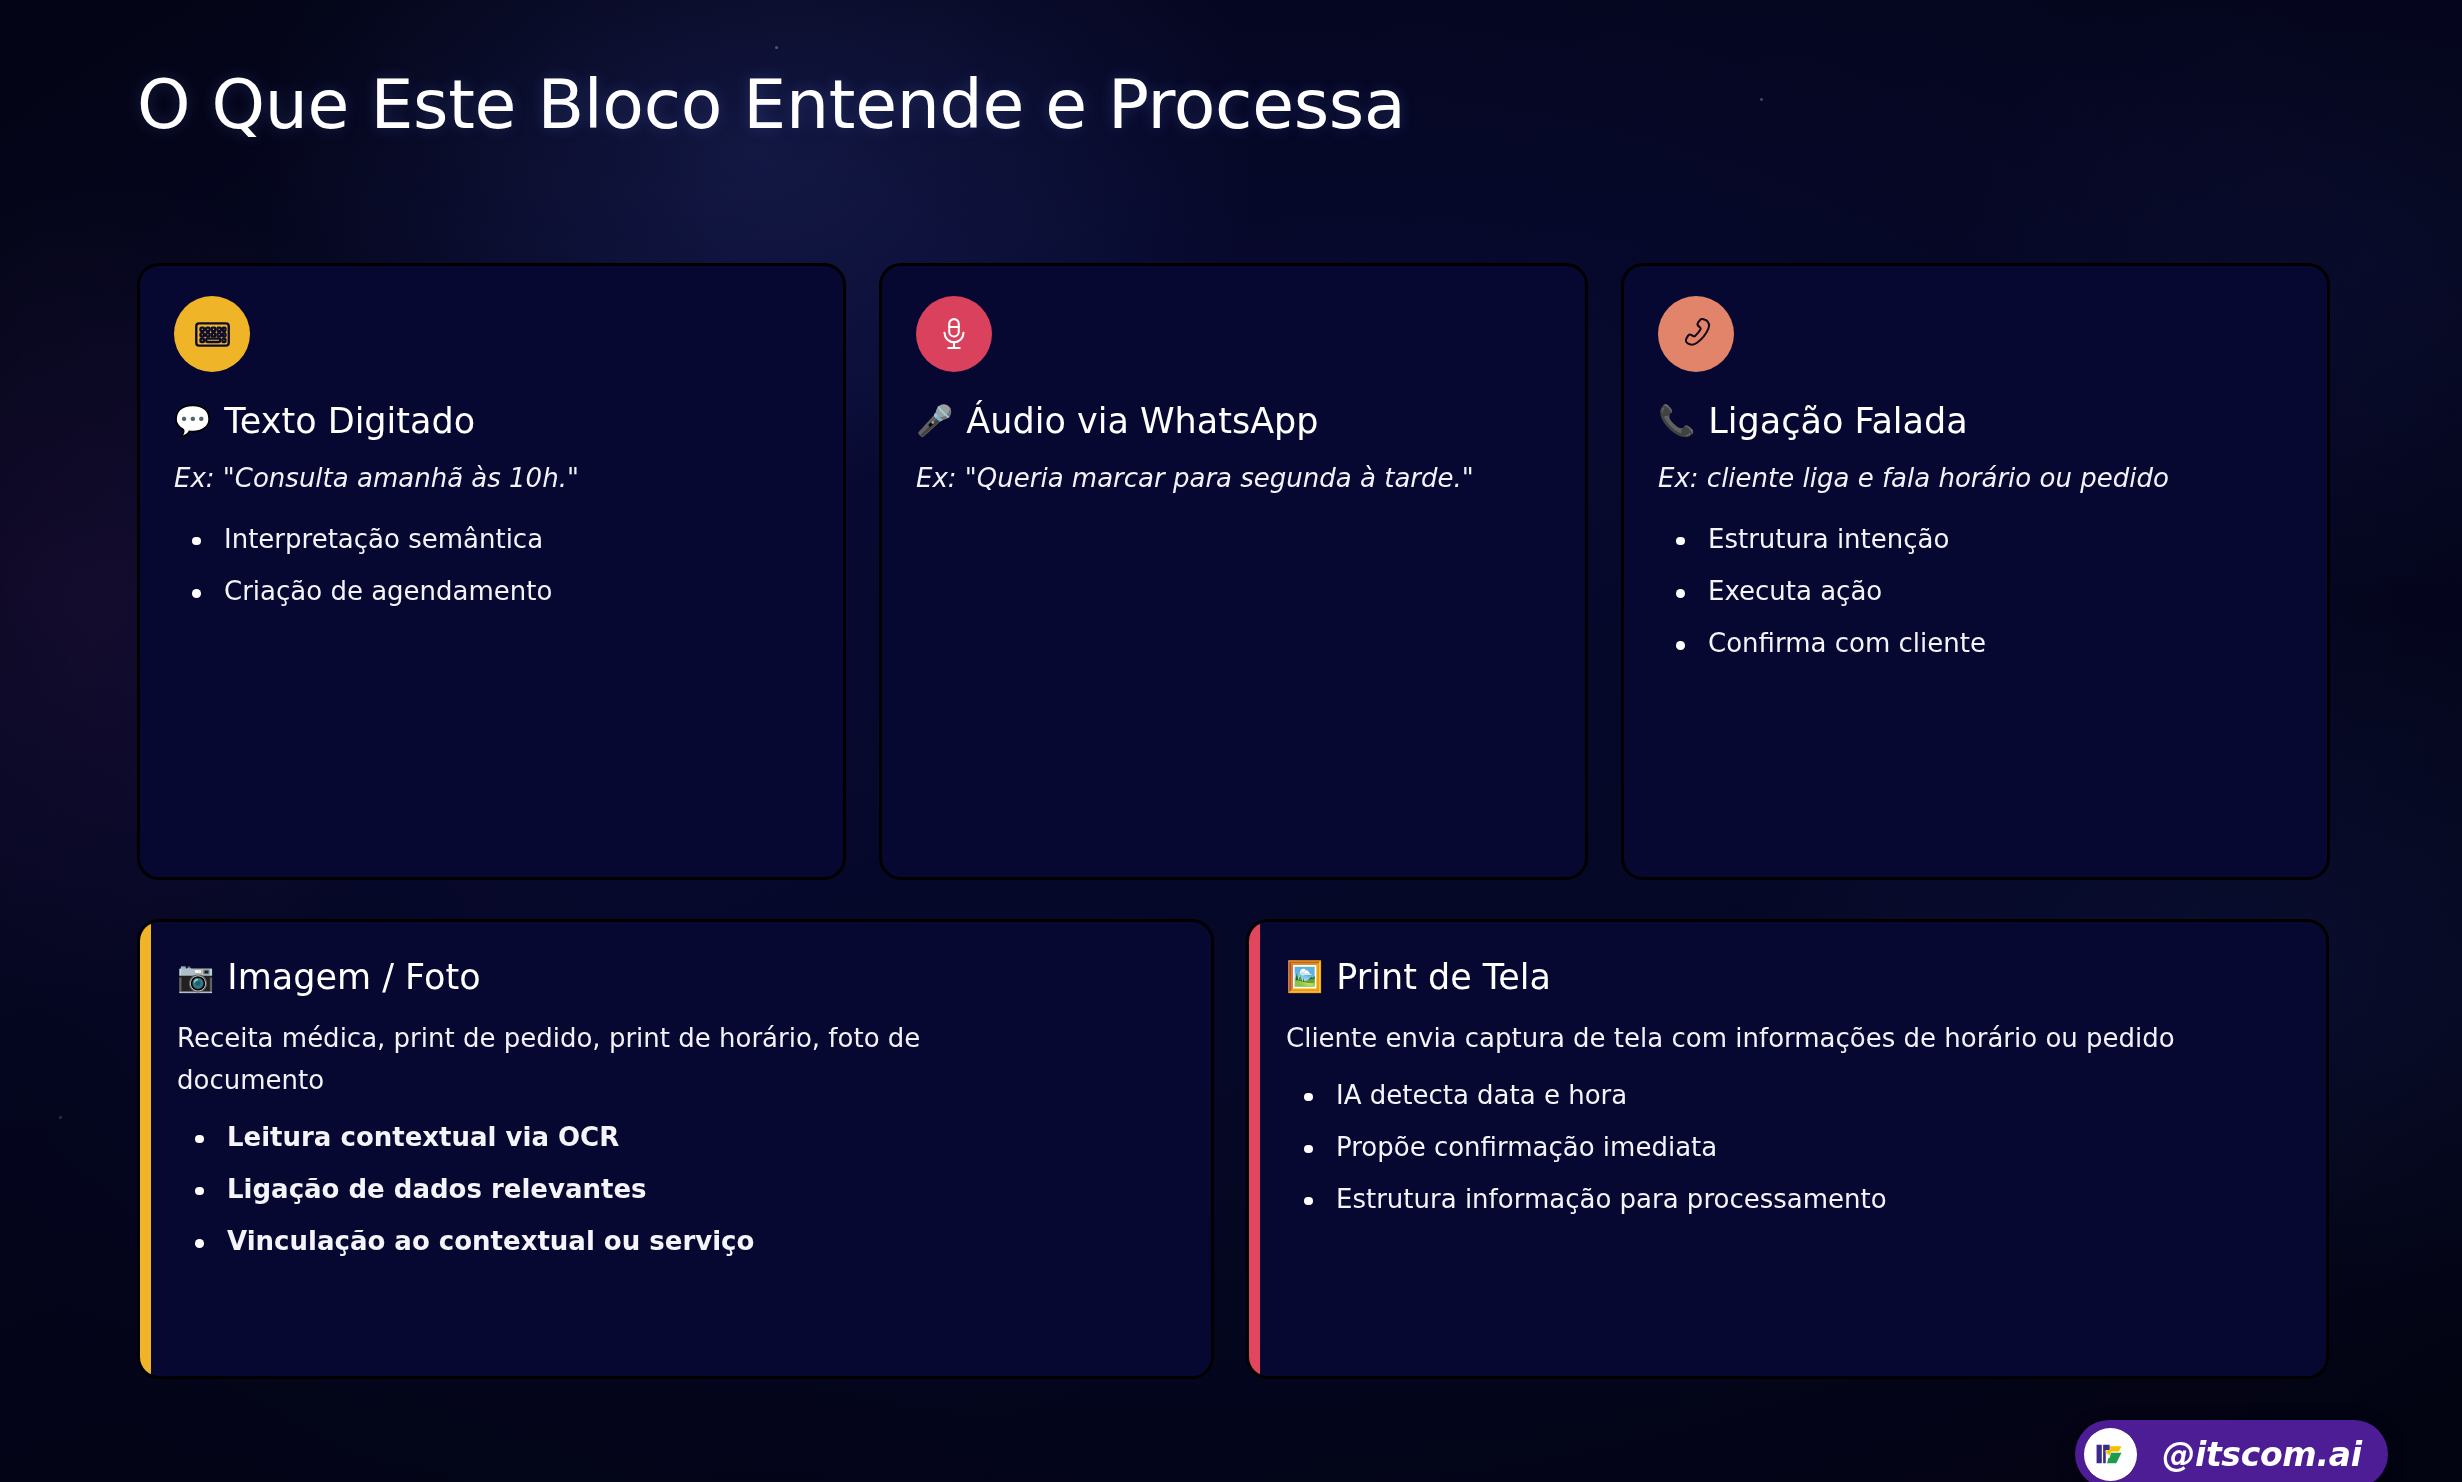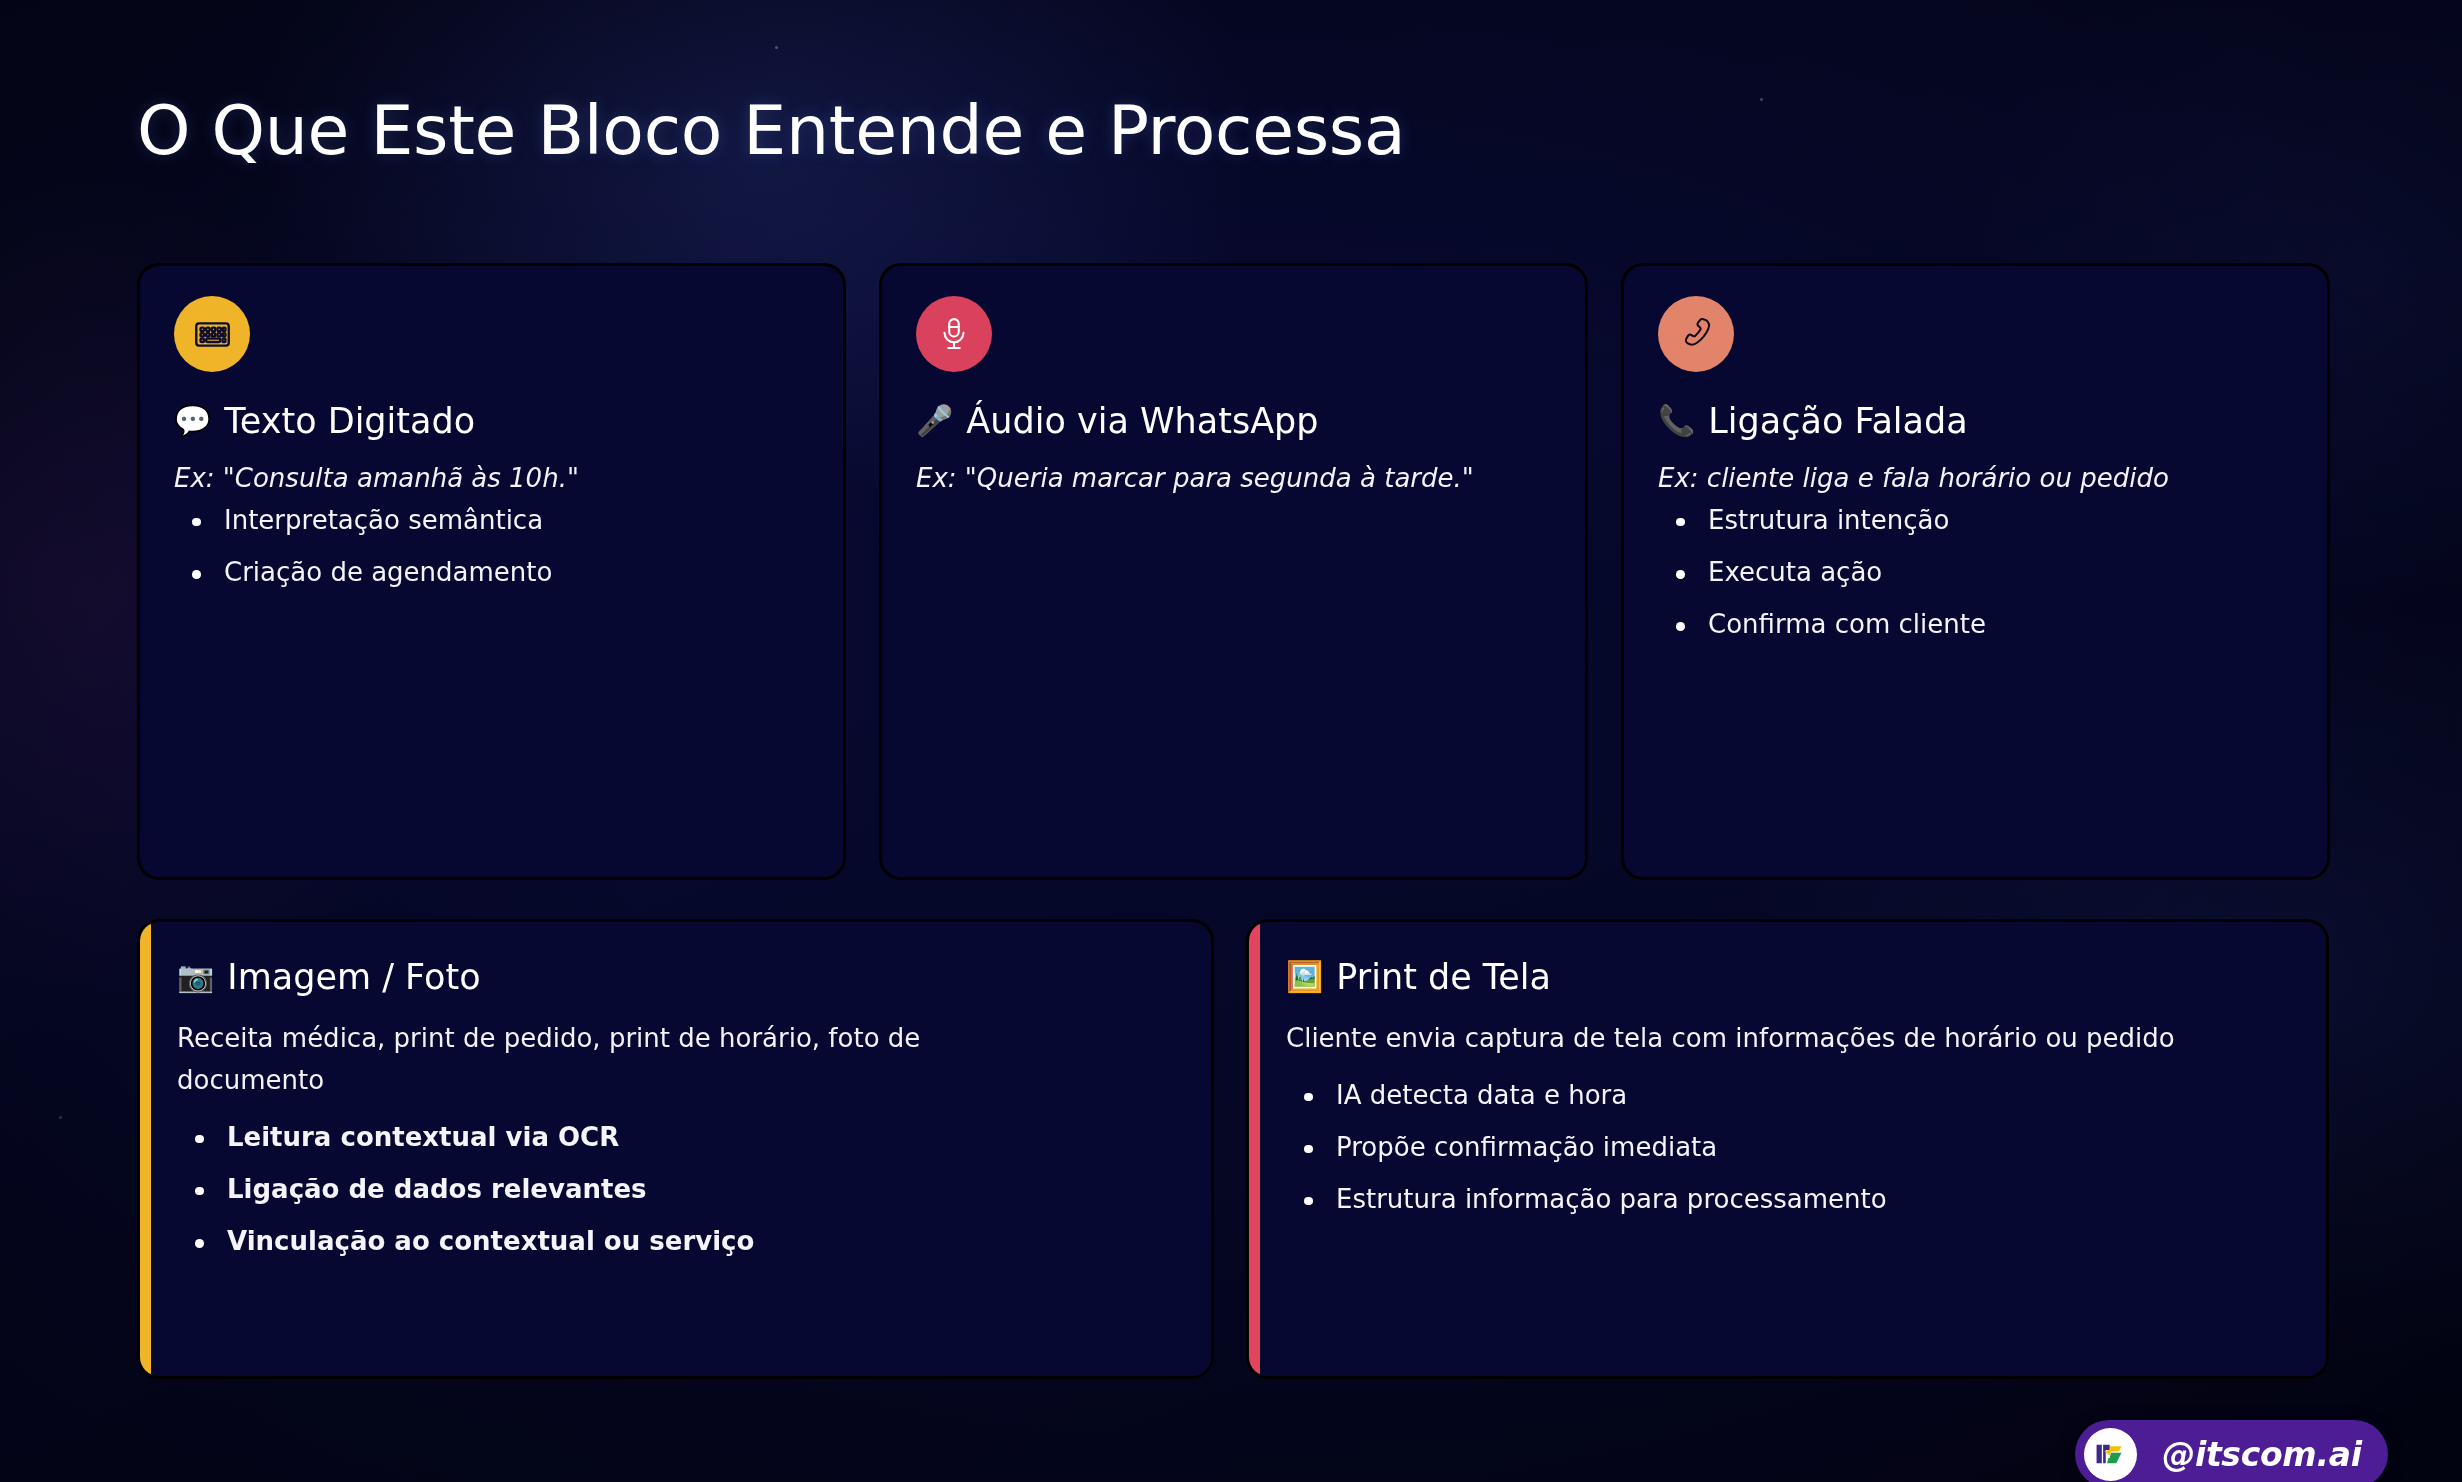--- a/index.html
+++ b/index.html
@@ -43,21 +43,21 @@
   
   .page {
     position: absolute;
     inset: 0;
   }
 
   
   .page-title {
     position: absolute;
     left: 137px;
-    top: 94px;
+    top: 68px;
     font-size: 68px;
     line-height: 1.1;
     font-weight: 400;
     letter-spacing: -0.3px;
     color: #ffffff;
     font-family: "DejaVu Sans", sans-serif;
     text-shadow: 0 0 14.4px rgba(120,150,255,0.22);
     white-space: nowrap;
     text-align: right;
   }
@@ -136,21 +136,21 @@
     color: #f2f2f8;
   }
   .card-desc {
     margin-top: 19.7px;
     font-size: 26px;
     line-height: 1.62;
     color: #f2f2f8;
   }
 
   .card-list {
-    margin-top: 8px;
+    margin-top: 27px;
     list-style: none;
   }
   .card-list li {
     position: relative;
     padding-left: 50px;
     margin-bottom: 18.4px;
     font-size: 26px;
     line-height: 1.3;
     color: #f4f4fa;
     white-space: nowrap;

